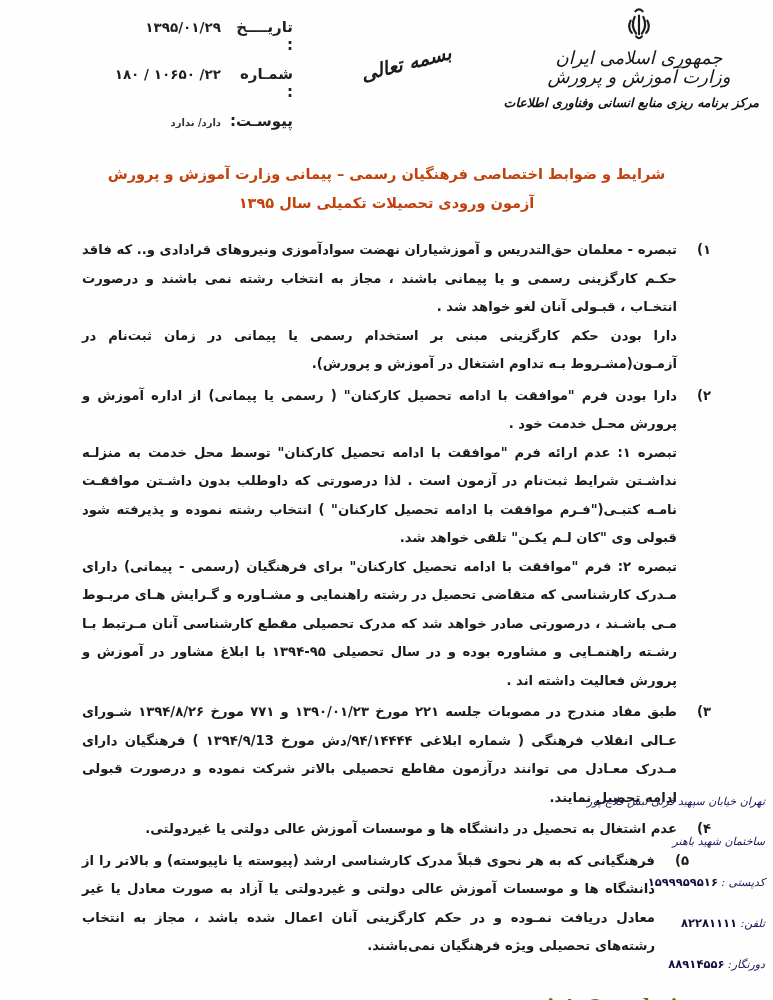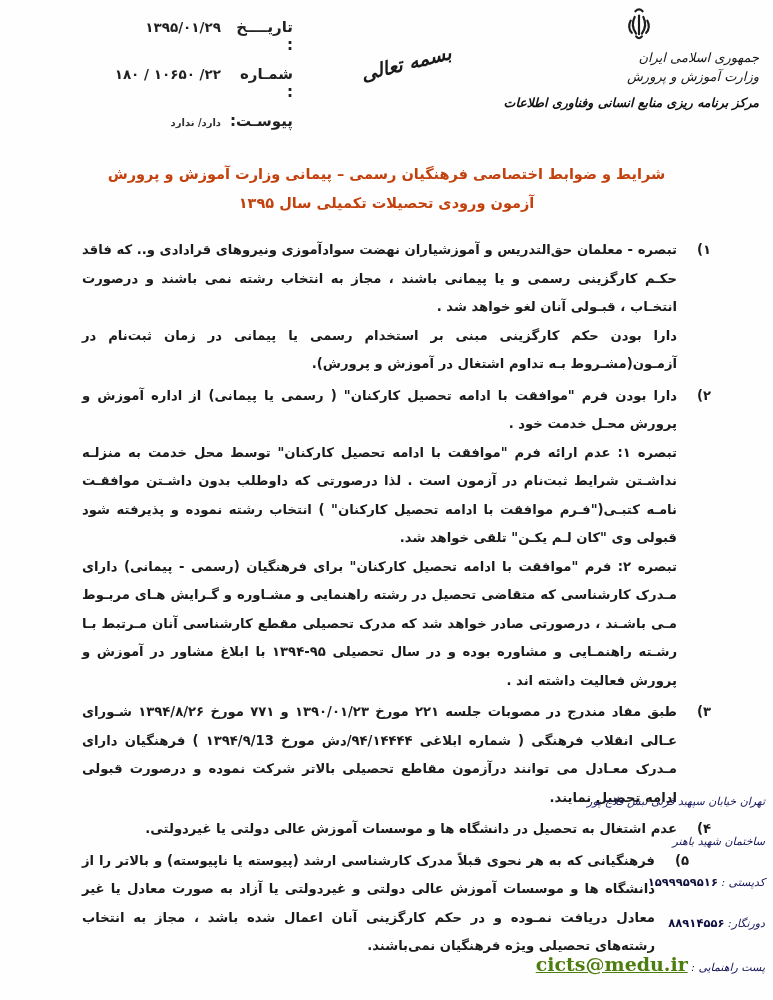--- a/index.html
+++ b/index.html
@@ -20,21 +20,21 @@
   .meta-value.small{font-size:10px;font-weight:bold;color:#333;}
   
   .besmeleh{
     position:absolute;top:52px;left:346px;width:120px;
     font-style:italic;font-size:19px;font-weight:bold;color:#1b1b1b;
     transform:rotate(-14deg);direction:rtl;text-align:center;
   }
   
   .hdr-right{position:absolute;top:6px;right:14px;width:240px;text-align:center;direction:rtl;}
   .emblem{display:block;margin:0 auto 2px auto;}
-  .gov-line{font-style:italic;font-size:13px;line-height:19px;color:#151515;text-align:right;}
+  .gov-line{font-style:italic;font-size:18px;line-height:19px;color:#151515;}
   .center-line{font-style:italic;font-weight:bold;font-size:12.5px;margin-top:9px;color:#101010;white-space:nowrap;}
   
   .doc-title{
     position:absolute;top:160px;left:80px;right:80px;
     text-align:center;direction:rtl;
     font-weight:bold;font-size:14.5px;line-height:29px;color:#c2410c;
   }
   
   .body-list{
     position:absolute;top:236px;right:60px;left:82px;
@@ -127,20 +127,24 @@
   </ol>
 
   <div class="footer">
     <div class="f-line f-cal">تهران خیابان سپهبد قرنی نبش فلاح پور</div>
     <div class="f-line f-cal">ساختمان شهید باهنر</div>
     <div class="f-line">
       <span class="f-cal">کدپستی :</span>
       <span class="f-num">۱۵۹۹۹۵۹۵۱۶</span>
     </div>
     <div class="f-line">
+      <span class="f-cal">تلفن:</span>
+      <span class="f-num">۸۲۲۸۱۱۱۱</span>
+    </div>
+    <div class="f-line">
       <span class="f-cal">دورنگار:</span>
       <span class="f-num">۸۸۹۱۴۵۵۶</span>
     </div>
     <div class="f-line">
       <span class="f-cal">پست راهنمایی :</span>
       <span class="f-link">cicts@medu.ir</span>
     </div>
     <div class="f-line">
       <span class="f-cal">دارای :</span>
       <span class="f-link">www.cicts.medu.ir</span>

